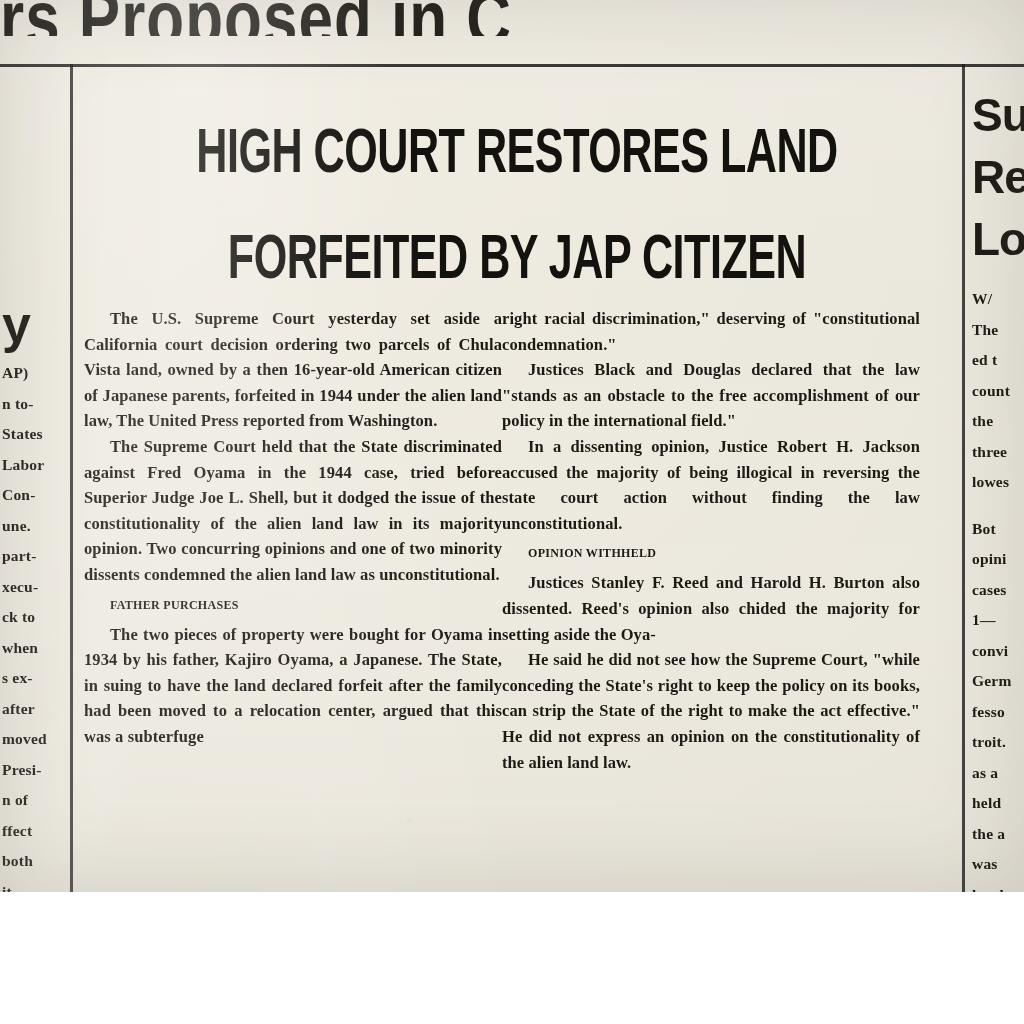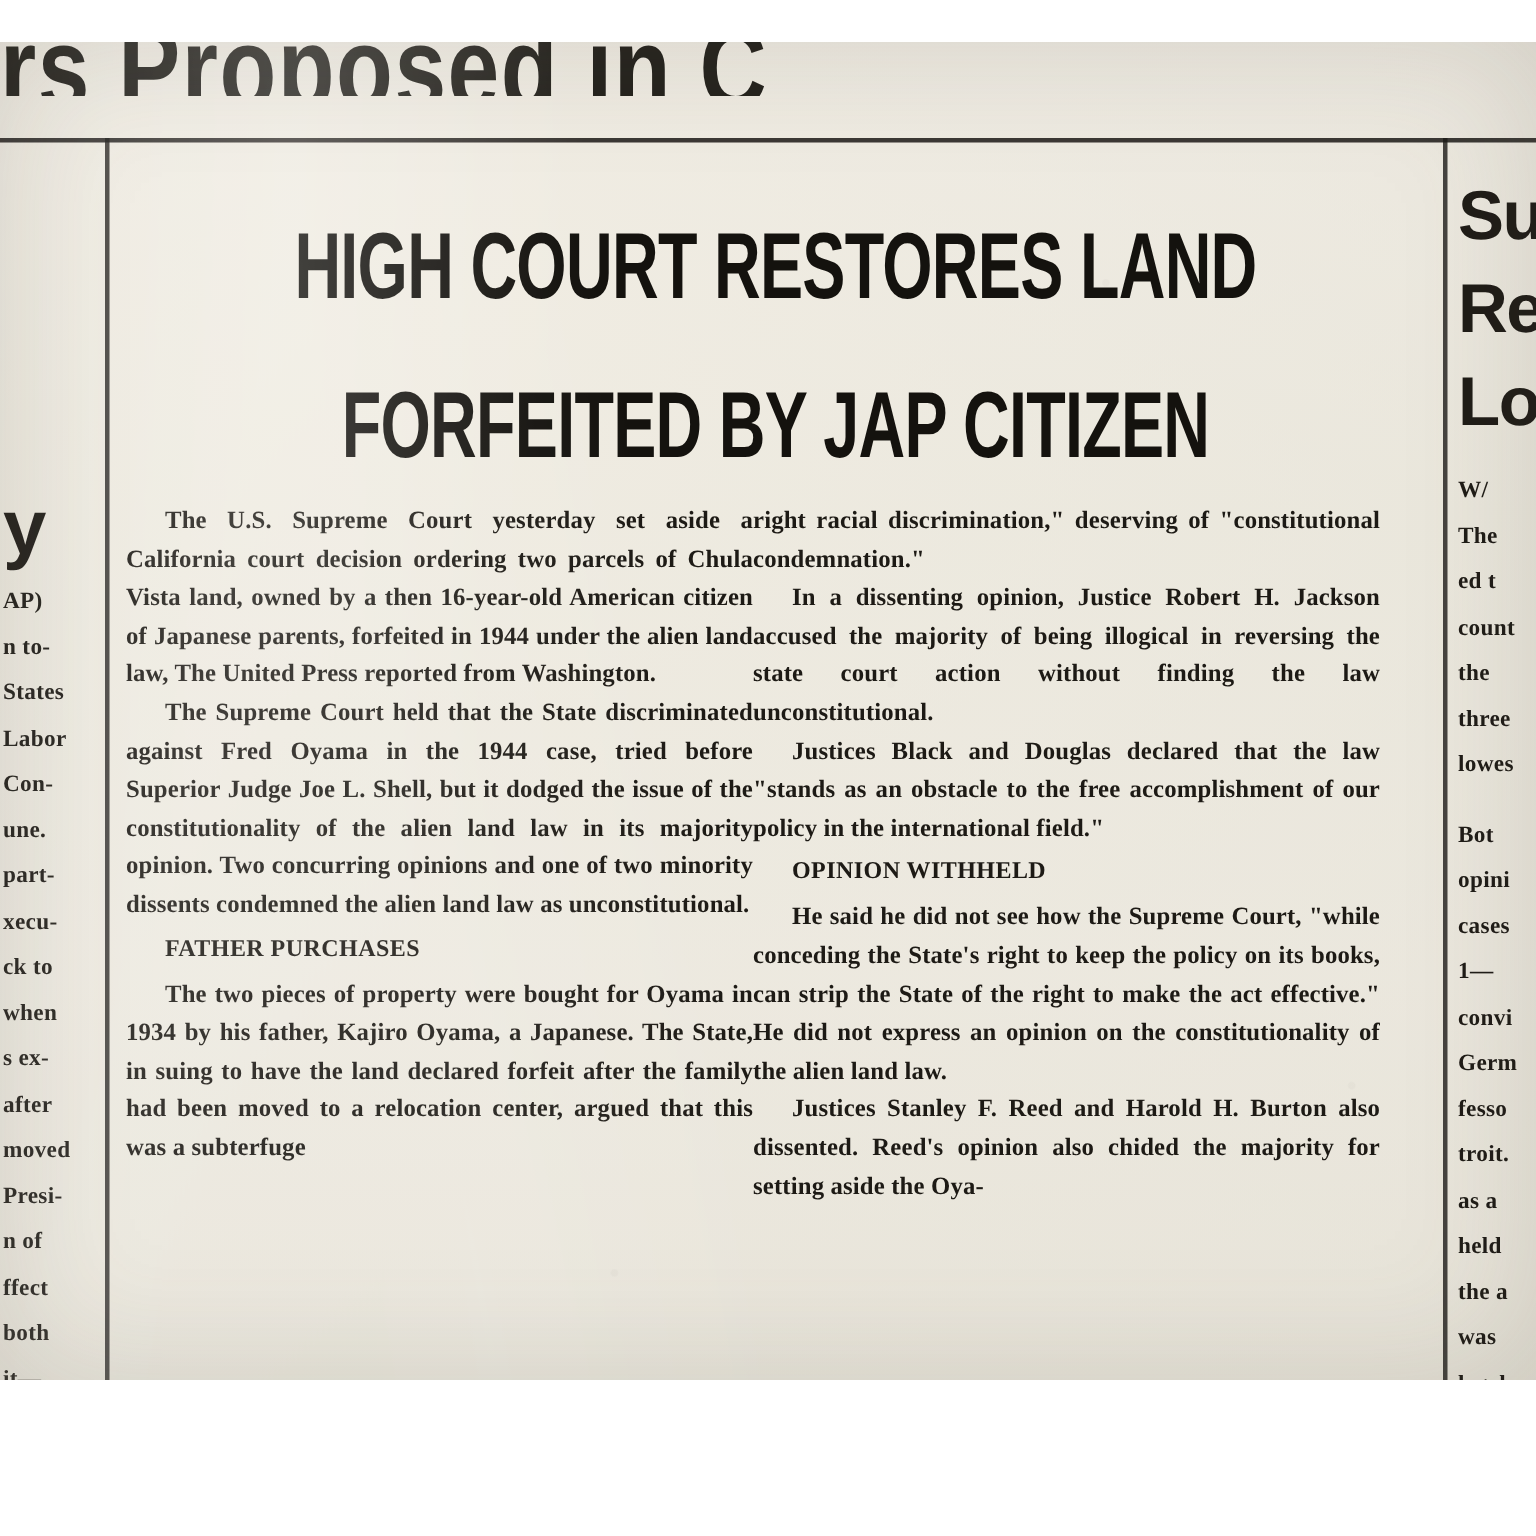--- a/index.html
+++ b/index.html
@@ -17,21 +17,20 @@
   
   .page {
     position: relative;
     width: 1024px;
     height: 892px;
     background:
       radial-gradient(ellipse at 30% 20%, rgba(240,236,226,0.9) 0%, rgba(236,232,222,0.6) 40%, rgba(228,224,213,0.55) 100%),
       linear-gradient(180deg, #f2efe8 0%, #eceadf 35%, #efece3 70%, #e9e6db 100%);
     filter: none;
     overflow: hidden;
-    margin-top: 28px;
   }
   
   .page::after {
     content: "";
     position: absolute;
     inset: 0;
     pointer-events: none;
     background-image:
       radial-gradient(circle at 12% 62%, rgba(120,115,100,0.06) 0 2px, transparent 3px),
       radial-gradient(circle at 72% 18%, rgba(120,115,100,0.05) 0 2px, transparent 3px),
@@ -173,21 +172,21 @@
     font-weight: 700;
     letter-spacing: .1px;
     text-align: justify;
     text-justify: inter-word;
   }
   .col p { margin: 0 0 0 0; text-indent: 26px; }
   .col p + p { margin-top: 0px; }
   .subhead {
     font-family: "Liberation Serif", serif;
     font-weight: 700;
-    font-size: 16px;
+    font-size: 12px;
     line-height: 34px;
     letter-spacing: .3px;
     text-indent: 0;
     margin-top: 4px;
   }
 
   
   .ink-noise {
     position: absolute;
     inset: 0;
@@ -253,25 +252,25 @@
     <div class="columns">
       <div class="col">
         <p>The U.S. Supreme Court yesterday set aside a California court decision ordering two parcels of Chula Vista land, owned by a then 16-year-old American citizen of Japanese parents, forfeited in 1944 under the alien land law, The United Press reported from Washington.</p>
         <p>The Supreme Court held that the State discriminated against Fred Oyama in the 1944 case, tried before Superior Judge Joe L. Shell, but it dodged the issue of the constitutionality of the alien land law in its majority opinion. Two concurring opinions and one of two minority dissents condemned the alien land law as unconstitutional.</p>
         <p class="subhead">FATHER PURCHASES</p>
         <p>The two pieces of property were bought for Oyama in 1934 by his father, Kajiro Oyama, a Japanese. The State, in suing to have the land declared forfeit after the family had been moved to a relocation center, argued that this was a subterfuge</p>
       </div>
 
       <div class="col">
         <p style="text-indent:0">right racial discrimination," deserving of "constitutional condemnation."</p>
+        <p>Justices Black and Douglas declared that the law "stands as an obstacle to the free accomplishment of our policy in the international field."</p>
         <p>In a dissenting opinion, Justice Robert H. Jackson accused the majority of being illogical in reversing the state court action without finding the law unconstitutional.</p>
-        <p>Justices Black and Douglas declared that the law "stands as an obstacle to the free accomplishment of our policy in the international field."</p>
         <p class="subhead">OPINION WITHHELD</p>
+        <p>Justices Stanley F. Reed and Harold H. Burton also dissented. Reed's opinion also chided the majority for setting aside the Oya-</p>
         <p>He said he did not see how the Supreme Court, "while conceding the State's right to keep the policy on its books, can strip the State of the right to make the act effective." He did not express an opinion on the constitutionality of the alien land law.</p>
-        <p>Justices Stanley F. Reed and Harold H. Burton also dissented. Reed's opinion also chided the majority for setting aside the Oya-</p>
       </div>
     </div>
   </div>
 
   <div class="gutter-right">
     <span class="head">Su</span>
     <span class="head">Re</span>
     <span class="head">Lo</span>
     <div class="body">
       <div>W/</div>

